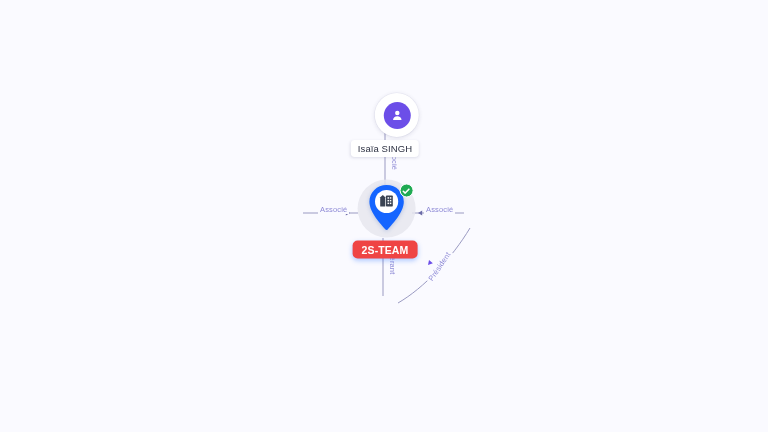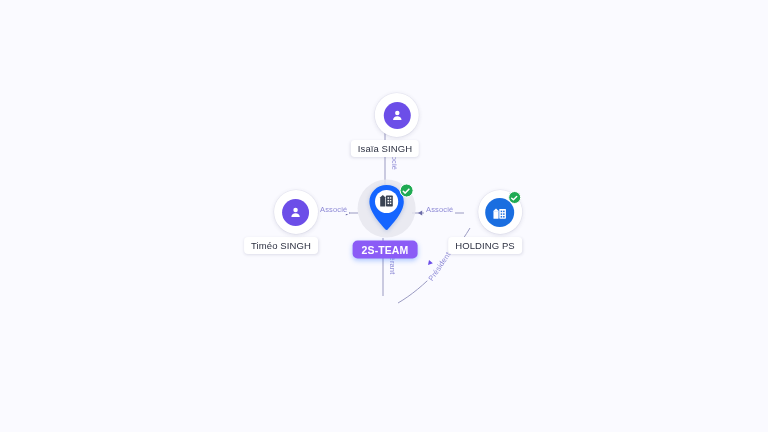--- a/index.html
+++ b/index.html
@@ -154,21 +154,21 @@
     font-size: 9.5px;
     color: #2d3142;
     background: #ffffff;
     border-radius: 4px;
     padding: 3px 7px;
     white-space: nowrap;
     box-shadow: 0 1px 3px rgba(60,60,110,0.15);
     letter-spacing: .1px;
   }
   .node-label.selected {
-    background: #8b5cf6;
+    background: #ef4444;
     color: #ffffff;
     font-weight: bold;
     font-size: 10.5px;
     padding: 3px 9px;
     border-radius: 5px;
     box-shadow: 0 2px 5px rgba(21,101,255,0.35);
   }
   .node-label.tight { margin-top: 1px; }
 </style>
 </head>
@@ -210,32 +210,20 @@
       <div class="avatar-inner">
         <svg width="15" height="15" viewBox="0 0 24 24" fill="#ffffff">
           <circle cx="12" cy="8" r="3.6"></circle>
           <path d="M5.2 19.2c0-3.7 3.1-5.9 6.8-5.9s6.8 2.2 6.8 5.9z"></path>
         </svg>
       </div>
     </div>
     <div class="node-label">Isaïa SINGH</div>
   </div>
 
-  <div class="node" style="left:281px; top:222px;">
-    <div class="avatar-wrap">
-      <div class="avatar-disc"></div>
-      <div class="avatar-inner">
-        <svg width="15" height="15" viewBox="0 0 24 24" fill="#ffffff">
-          <circle cx="12" cy="8" r="3.6"></circle>
-          <path d="M5.2 19.2c0-3.7 3.1-5.9 6.8-5.9s6.8 2.2 6.8 5.9z"></path>
-        </svg>
-      </div>
-    </div>
-    <div class="node-label">Timéo SINGH</div>
-  </div>
 
   <div class="node" style="left:385px; top:218px;">
     <div class="pin-wrap">
       <div class="pin-halo"></div>
       <div class="pin-shape">
         <svg width="36" height="48" viewBox="0 0 36 48">
           <path d="M18 1.5 C8.3 1.5 0.8 9 0.8 18.3 C0.8 29 13 41.5 16.6 45.7
                    a1.9 1.9 0 0 0 2.8 0 C23 41.5 35.2 29 35.2 18.3
                    C35.2 9 27.7 1.5 18 1.5 Z" fill="#1565ff"></path>
           <circle cx="18" cy="18" r="11.6" fill="#ffffff"></circle>
@@ -254,39 +242,15 @@
       </div>
       <div class="pin-badge">
         <svg width="9" height="9" viewBox="0 0 24 24" fill="none" stroke="#ffffff" stroke-width="4.2" stroke-linecap="round" stroke-linejoin="round">
           <path d="M4.5 12.6 L9.6 17.5 L19.5 7.2"></path>
         </svg>
       </div>
     </div>
     <div class="node-label selected tight">2S-TEAM</div>
   </div>
 
-  <div class="node" style="left:485px; top:222px;">
-    <div class="company-wrap">
-      <div class="company-disc"></div>
-      <div class="company-inner">
-        <svg width="17" height="17" viewBox="0 0 24 24" fill="#ffffff">
-          <rect x="3.2" y="10.4" width="7.2" height="10.4" rx="0.8"></rect>
-          <rect x="11.4" y="7.0" width="9.4" height="13.8" rx="0.9"></rect>
-          <rect x="13.4" y="9.4" width="2.1" height="2.1" fill="#1a6ee0"></rect>
-          <rect x="16.8" y="9.4" width="2.1" height="2.1" fill="#1a6ee0"></rect>
-          <rect x="13.4" y="13.2" width="2.1" height="2.1" fill="#1a6ee0"></rect>
-          <rect x="16.8" y="13.2" width="2.1" height="2.1" fill="#1a6ee0"></rect>
-          <rect x="13.4" y="17.0" width="2.1" height="2.1" fill="#1a6ee0"></rect>
-          <rect x="16.8" y="17.0" width="2.1" height="2.1" fill="#1a6ee0"></rect>
-          <path d="M2.2 10.7 L6.8 6.4 L11.4 10.7 Z"></path>
-        </svg>
-      </div>
-      <div class="badge-check">
-        <svg width="8" height="8" viewBox="0 0 24 24" fill="none" stroke="#ffffff" stroke-width="4.2" stroke-linecap="round" stroke-linejoin="round">
-          <path d="M4.5 12.6 L9.6 17.5 L19.5 7.2"></path>
-        </svg>
-      </div>
-    </div>
-    <div class="node-label">HOLDING PS</div>
-  </div>
 
 
 </div>
 
 </body></html>

